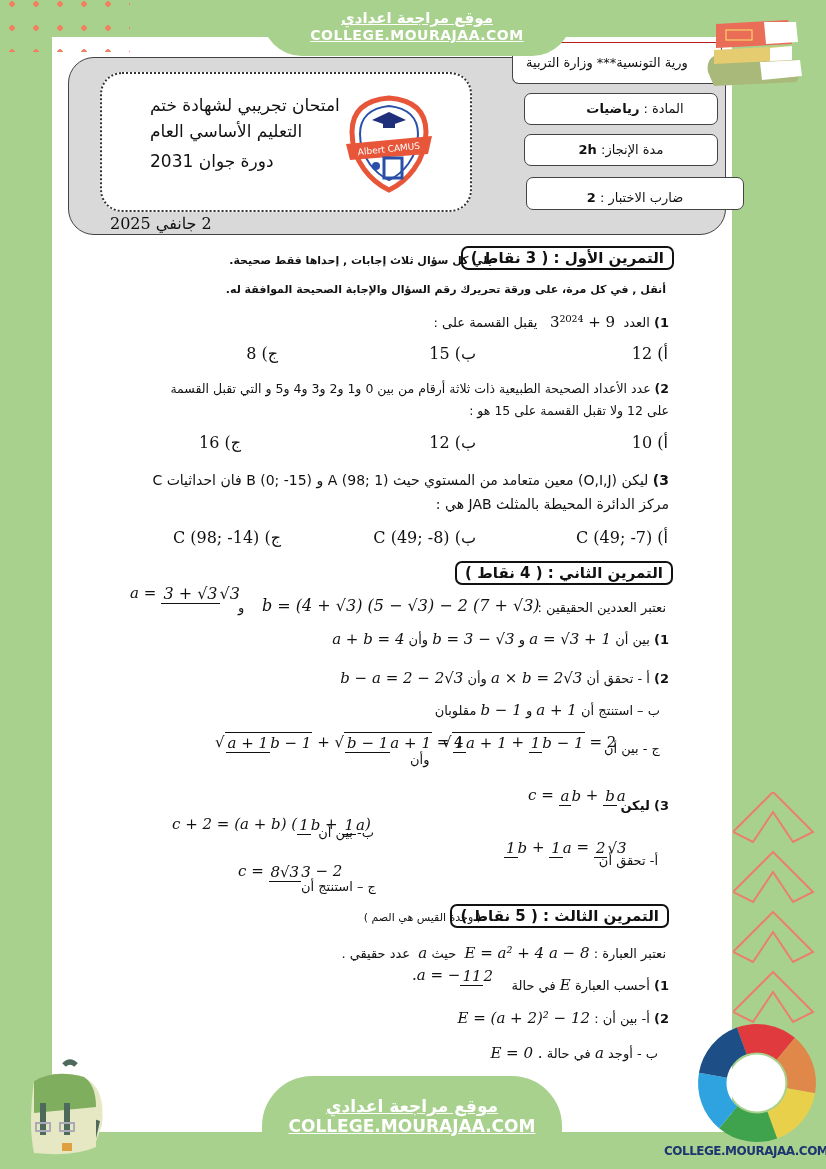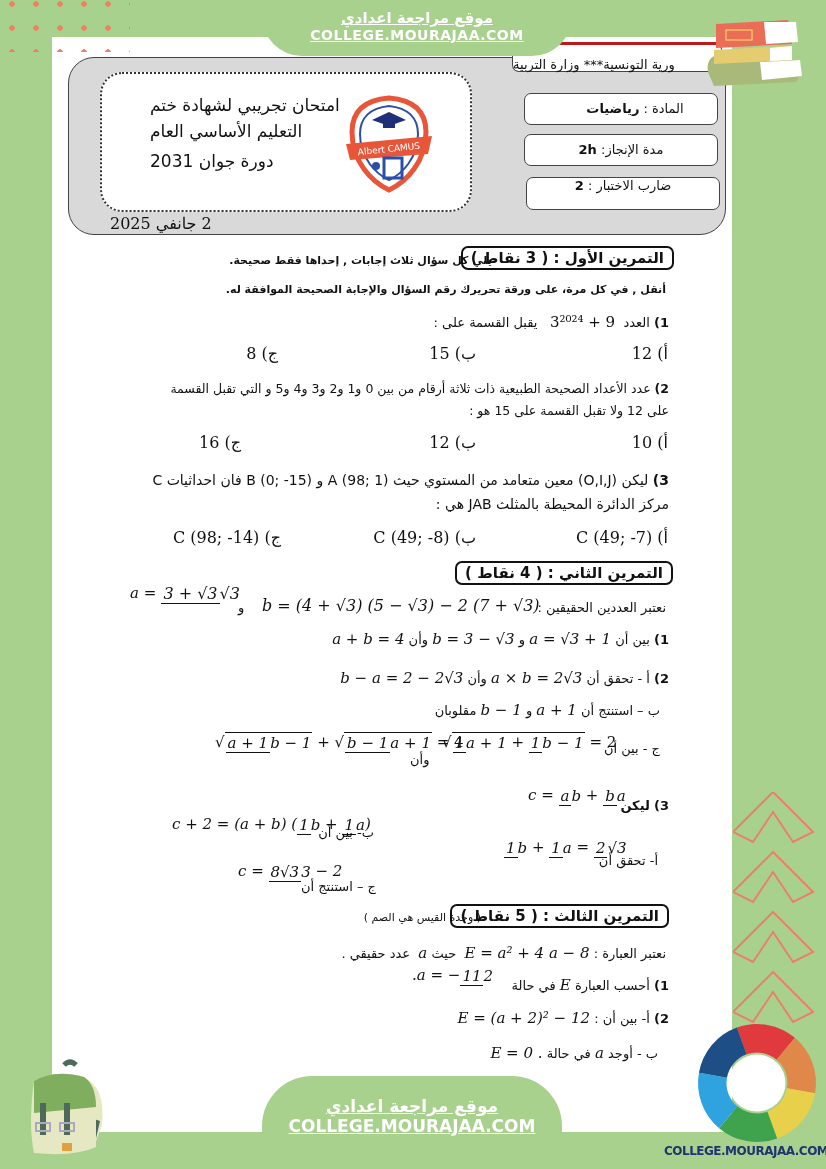--- a/index.html
+++ b/index.html
@@ -26,21 +26,21 @@
   .title-box { position: absolute; left: 100px; top: 72px; width: 372px; height: 140px; background: #fff;
                border: 2px dotted #333; border-radius: 22px; }
   .title-text { position: absolute; left: 150px; top: 92px; width: 220px; text-align: left; direction: rtl;
                 font-family: "DejaVu Sans", sans-serif; font-size: 17px; line-height: 26px; }
   .logo { position: absolute; left: 344px; top: 94px; width: 90px; height: 100px; }
   .date { position: absolute; left: 110px; top: 214px; font-size: 16px; direction: rtl; }
 
   .info-box { position: absolute; background: #fff; border: 1.5px solid #444; border-radius: 7px;
               font-family: "DejaVu Sans", sans-serif; font-size: 13px; direction: rtl; text-align: center; }
   .info-box b { font-weight: bold; }
-  .ministry { left: 512px; top: 42px; width: 210px; height: 30px; padding-top: 12px; text-align: left; padding-right: 20px; border-top: 3px solid #b91c1c; }
+  .ministry { left: 512px; top: 42px; width: 210px; height: 42px; padding-top: 12px; text-align: center; padding-right: 20px; border-top: 1px solid #b91c1c; }
 
   .books { position: absolute; left: 700px; top: 10px; width: 110px; height: 80px; z-index: 6; }
   .bag { position: absolute; left: 14px; top: 1055px; width: 100px; height: 105px; z-index: 6; }
   .wheel { position: absolute; left: 696px; top: 1022px; width: 122px; height: 122px; z-index: 6; }
   .wheel-text { position: absolute; left: 664px; top: 1144px; width: 160px; font-family: "DejaVu Sans", sans-serif;
                 font-weight: bold; font-size: 12px; color: #1d3570; text-align: center; z-index: 6; letter-spacing: -0.5px; }
   .chevrons { position: absolute; left: 733px; top: 792px; width: 90px; height: 240px; z-index: 4; }
 
   .content { position: absolute; left: 0; top: 0; width: 826px; height: 1169px; z-index: 3; }
   .rtl { direction: rtl; unicode-bidi: plaintext; position: absolute; font-family: "DejaVu Sans", sans-serif; }
@@ -98,21 +98,21 @@
 </svg>
 
 <div class="date">2 جانفي 2025</div>
 
 <div class="info-box" style="left:524px;top:93px;width:194px;height:32px;padding-top:7px;padding-left:28px;">
   <span>المادة : </span><b>رياضيات</b>
 </div>
 <div class="info-box" style="left:524px;top:134px;width:194px;height:32px;padding-top:7px;">
   <span>مدة الإنجاز: </span><b>2h</b>
 </div>
-<div class="info-box" style="left:526px;top:177px;width:194px;height:33px;padding-top:0;">
+<div class="info-box" style="left:526px;top:177px;width:218px;height:33px;padding-top:12px;">
   <span>ضارب الاختبار : </span><b>2</b>
 </div>
 
 <div class="content">
 
   <div class="ex-title" style="right:152px;top:246px;">التمرين الأول : ( 3 نقاط )</div>
   <div class="rtl q qbold" style="right:334px;top:254px;font-size:11px;">يلي كل سؤال ثلاث إجابات , إحداها فقط صحيحة.</div>
   <div class="rtl q" style="right:160px;top:283px;font-size:11px;font-weight:bold;">أنقل , في كل مرة، على ورقة تحريرك رقم السؤال والإجابة الصحيحة الموافقة له.</div>
 
   <div class="rtl q" style="right:157px;top:313px;">

